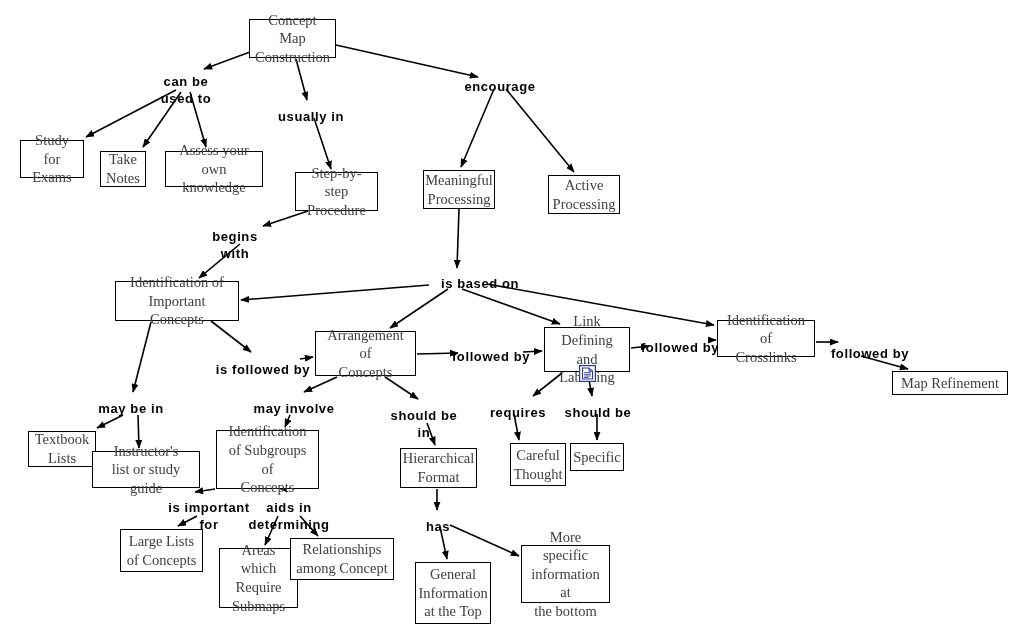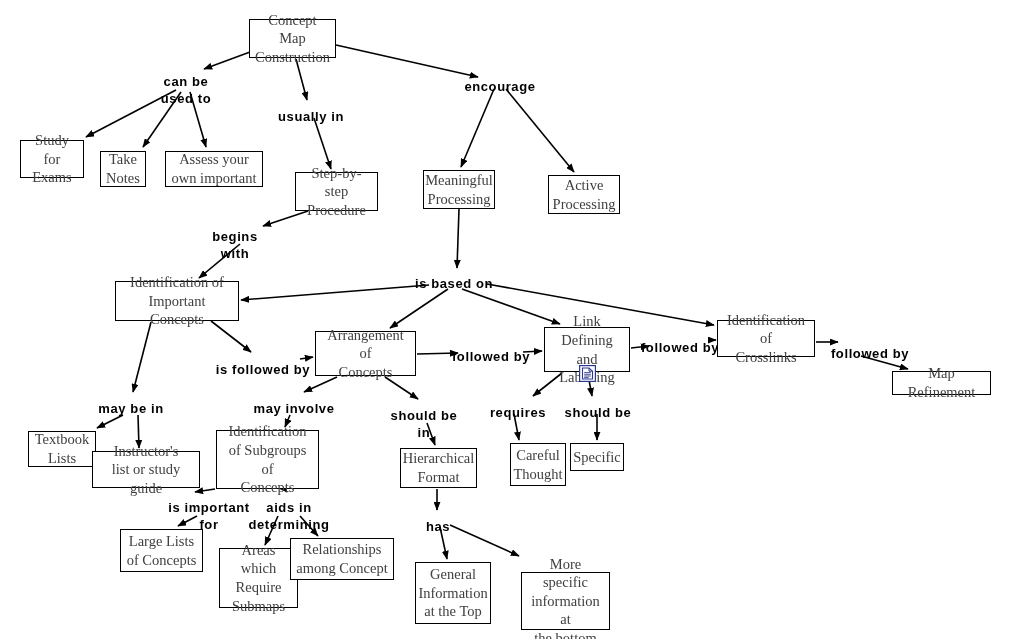--- a/index.html
+++ b/index.html
@@ -119,36 +119,36 @@
   </svg>
 
   <div id="nodes-layer">
       <div class="node" style="left: 249px; top: 19px; width: 87px; height: 39px;">Concept Map
 Construction</div>
       <div class="node" style="left: 20px; top: 140px; width: 64px; height: 38px;">Study for
 Exams</div>
       <div class="node" style="left: 100px; top: 151px; width: 46px; height: 36px;">Take
 Notes</div>
       <div class="node" style="left: 165px; top: 151px; width: 98px; height: 36px;">Assess your
-own important</div>
+own knowledge</div>
       <div class="node" style="left: 295px; top: 172px; width: 83px; height: 39px;">Step-by-step
 Procedure</div>
       <div class="node" style="left: 423px; top: 170px; width: 72px; height: 39px;">Meaningful
 Processing</div>
       <div class="node" style="left: 548px; top: 175px; width: 72px; height: 39px;">Active
 Processing</div>
       <div class="node" style="left: 115px; top: 281px; width: 124px; height: 40px;">Identification of
 Important Concepts</div>
       <div class="node" style="left: 315px; top: 331px; width: 101px; height: 45px;">Arrangement of
 Concepts</div>
       <div class="node" style="left: 544px; top: 327px; width: 86px; height: 45px;">Link Defining
 and Labelling</div>
       <div class="node" style="left: 717px; top: 320px; width: 98px; height: 37px;">Identification of
 Crosslinks</div>
-      <div class="node" style="left: 892px; top: 371px; width: 99px; height: 24px;">Map Refinement</div>
+      <div class="node" style="left: 892px; top: 371px; width: 116px; height: 24px;">Map Refinement</div>
       <div class="node" style="left: 28px; top: 431px; width: 68px; height: 36px;">Textbook
 Lists</div>
       <div class="node" style="left: 92px; top: 451px; width: 108px; height: 37px;">Instructor's
 list or study guide</div>
       <div class="node" style="left: 216px; top: 430px; width: 103px; height: 59px;">Identification
 of Subgroups of
 Concepts</div>
       <div class="node" style="left: 120px; top: 529px; width: 83px; height: 43px;">Large Lists
 of Concepts</div>
       <div class="node" style="left: 219px; top: 548px; width: 79px; height: 60px;">Areas which
@@ -157,32 +157,32 @@
       <div class="node" style="left: 290px; top: 538px; width: 104px; height: 42px;">Relationships
 among Concept</div>
       <div class="node" style="left: 400px; top: 448px; width: 77px; height: 40px;">Hierarchical
 Format</div>
       <div class="node" style="left: 510px; top: 443px; width: 56px; height: 43px;">Careful
 Thought</div>
       <div class="node" style="left: 570px; top: 443px; width: 54px; height: 28px;">Specific</div>
       <div class="node" style="left: 415px; top: 562px; width: 76px; height: 62px;">General
 Information
 at the Top</div>
-      <div class="node" style="left: 521px; top: 545px; width: 89px; height: 58px; margin-top: 27px;">More specific
+      <div class="node" style="left: 521px; top: 545px; width: 89px; height: 58px;">More specific
 information at
 the bottom</div>
     </div>
   <div id="labels-layer">
       <div class="link-label" style="left: 186px; top: 74px;">can be
 used to</div>
       <div class="link-label" style="left: 311px; top: 109px;">usually in</div>
       <div class="link-label" style="left: 500px; top: 79px;">encourage</div>
       <div class="link-label" style="left: 235px; top: 229px;">begins
 with</div>
-      <div class="link-label" style="left: 454px; top: 276px; text-align: right;">is based on</div>
+      <div class="link-label" style="left: 480px; top: 276px; text-align: right;">is based on</div>
       <div class="link-label" style="left: 263px; top: 362px;">is followed by</div>
       <div class="link-label" style="left: 491px; top: 349px;">followed by</div>
       <div class="link-label" style="left: 680px; top: 340px;">followed by</div>
       <div class="link-label" style="left: 870px; top: 346px;">followed by</div>
       <div class="link-label" style="left: 131px; top: 401px;">may be in</div>
       <div class="link-label" style="left: 294px; top: 401px;">may involve</div>
       <div class="link-label" style="left: 424px; top: 408px;">should be
 in</div>
       <div class="link-label" style="left: 518px; top: 405px;">requires</div>
       <div class="link-label" style="left: 598px; top: 405px;">should be</div>

